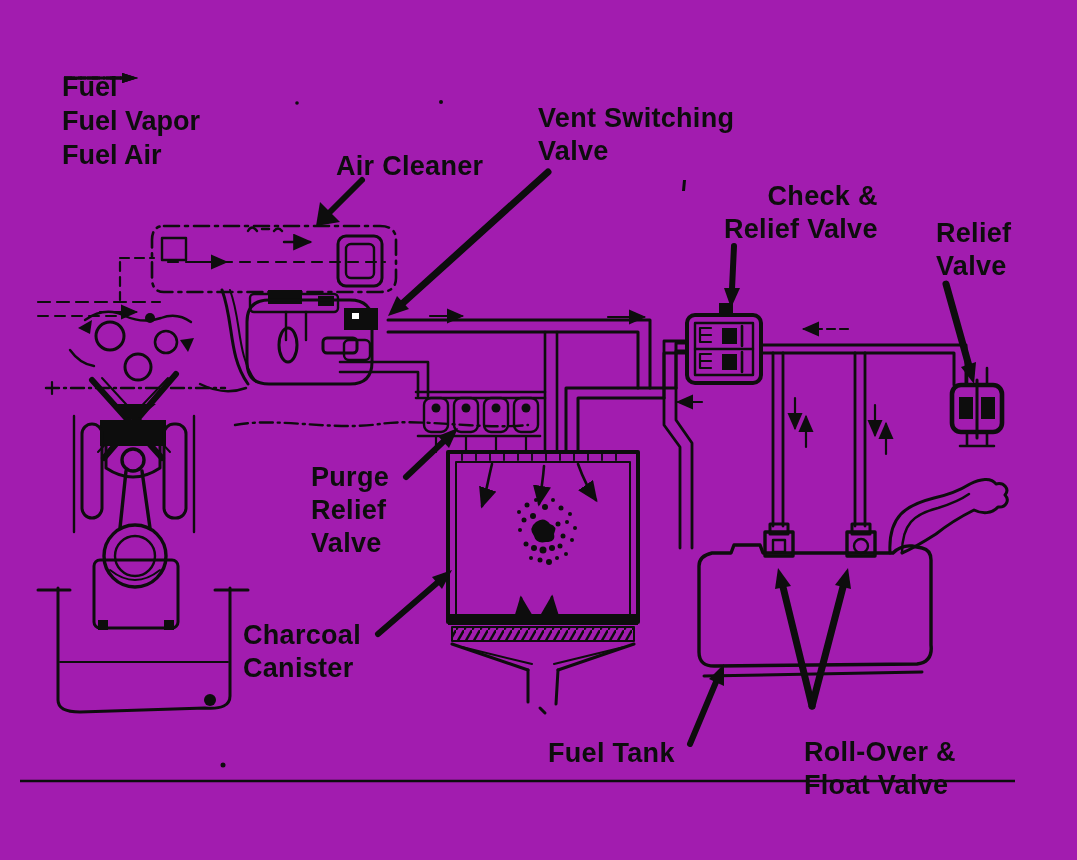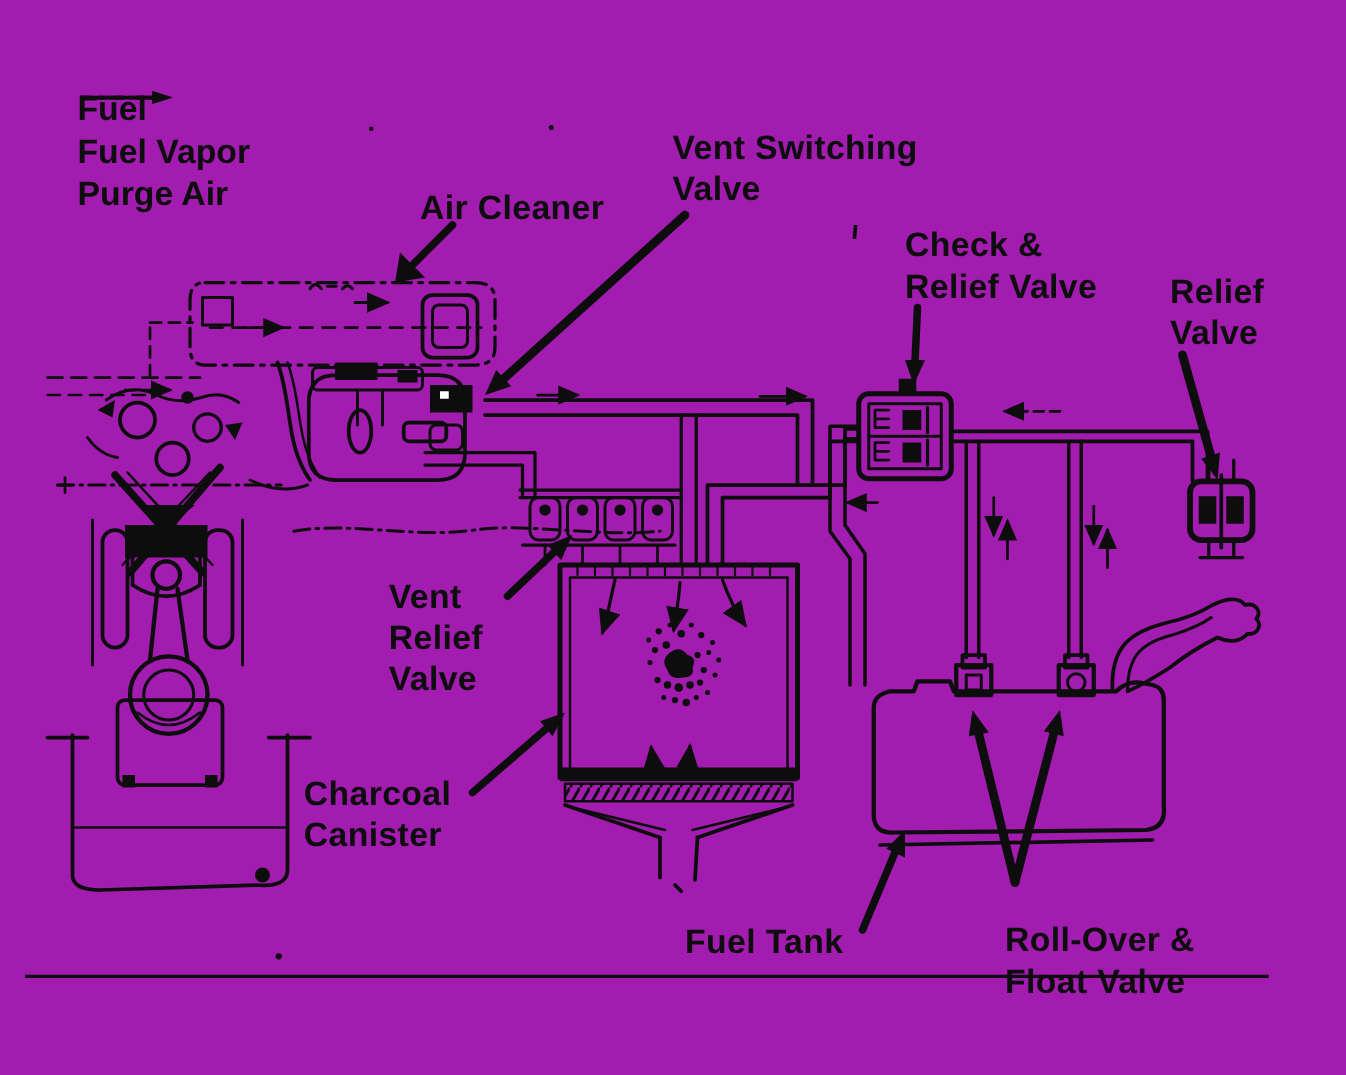--- a/index.html
+++ b/index.html
@@ -8,21 +8,21 @@
   svg{position:absolute;left:0;top:0;}
   .lbl{position:absolute;font:700 27px/33px "Liberation Sans",sans-serif;
        color:#0d0d0d;letter-spacing:.3px;white-space:nowrap;}
   .lbl span{display:block;}
   .legend{position:absolute;left:62px;top:70px;}
   .legend-row{display:flex;align-items:center;height:34px;}
   .legend-row .t{width:168px;font:700 27px/33px "Liberation Sans",sans-serif;color:#0d0d0d;}
   
   #lbl-air-cleaner{left:336px;top:150px;text-align:right;}
   #lbl-vent-switching{left:538px;top:102px;}
-  #lbl-check-relief{left:724px;top:180px;}
+  #lbl-check-relief{left:724px;top:180px;text-align:right;}
   #lbl-relief{left:936px;top:217px;}
   #lbl-purge{left:311px;top:461px;}
   #lbl-charcoal{left:243px;top:619px;}
   #lbl-fuel-tank{left:548px;top:737px;}
   #lbl-rollover{left:804px;top:716px;margin-top:20px;}
 </style>
 </head>
 <body>
 
 <div class="stage">
@@ -316,21 +316,21 @@
       </svg>
     </div>
     <div class="legend-row">
       <span class="t">Fuel Vapor</span>
       <svg width="78" height="16">
         <line x1="2" y1="8" x2="62" y2="8" stroke="#0d0d0d" stroke-width="3"></line>
         <polygon points="76,8 60,3 60,13" fill="#0d0d0d"></polygon>
       </svg>
     </div>
     <div class="legend-row">
-      <span class="t">Purge Air</span>
+      <span class="t">Fuel Air</span>
       <svg width="78" height="16">
         <line x1="2" y1="8" x2="60" y2="8" stroke="#0d0d0d" stroke-width="3" stroke-dasharray="8 6"></line>
         <polygon points="76,8 60,3 60,13" fill="#0d0d0d"></polygon>
       </svg>
     </div>
   </div>
 
   <div class="lbl" id="lbl-air-cleaner">
     <span>Air Cleaner</span>
   </div>
@@ -340,21 +340,21 @@
   </div>
   <div class="lbl" id="lbl-check-relief">
     <span>Check &amp;</span>
     <span>Relief Valve</span>
   </div>
   <div class="lbl" id="lbl-relief">
     <span>Relief</span>
     <span>Valve</span>
   </div>
   <div class="lbl" id="lbl-purge">
-    <span>Vent</span>
+    <span>Purge</span>
     <span>Relief</span>
     <span>Valve</span>
   </div>
   <div class="lbl" id="lbl-fuel-tank">
     <span>Fuel Tank</span>
   </div>
   <div class="lbl" id="lbl-charcoal">
     <span>Charcoal</span>
     <span>Canister</span>
   </div>

